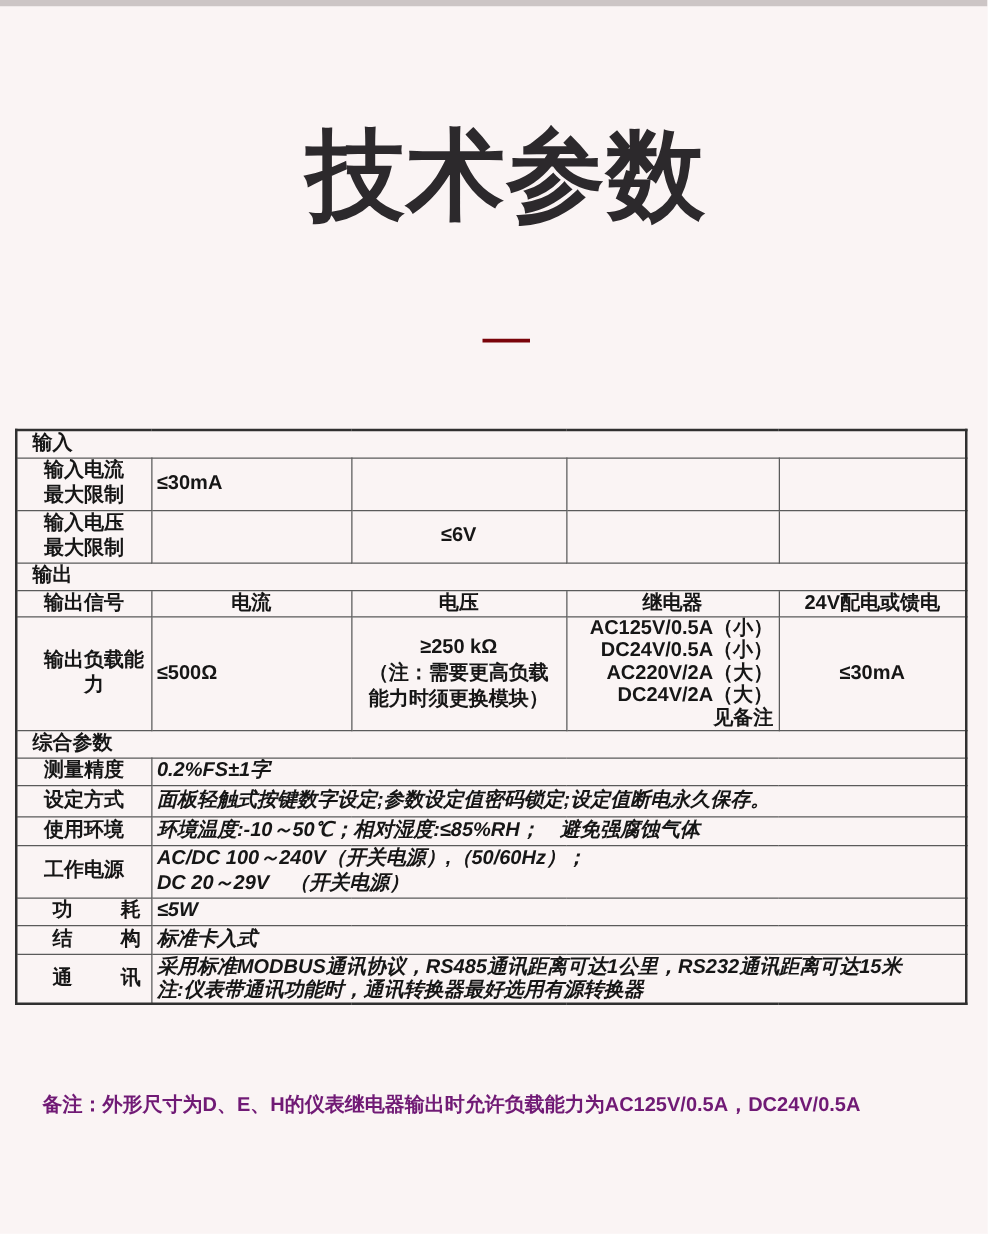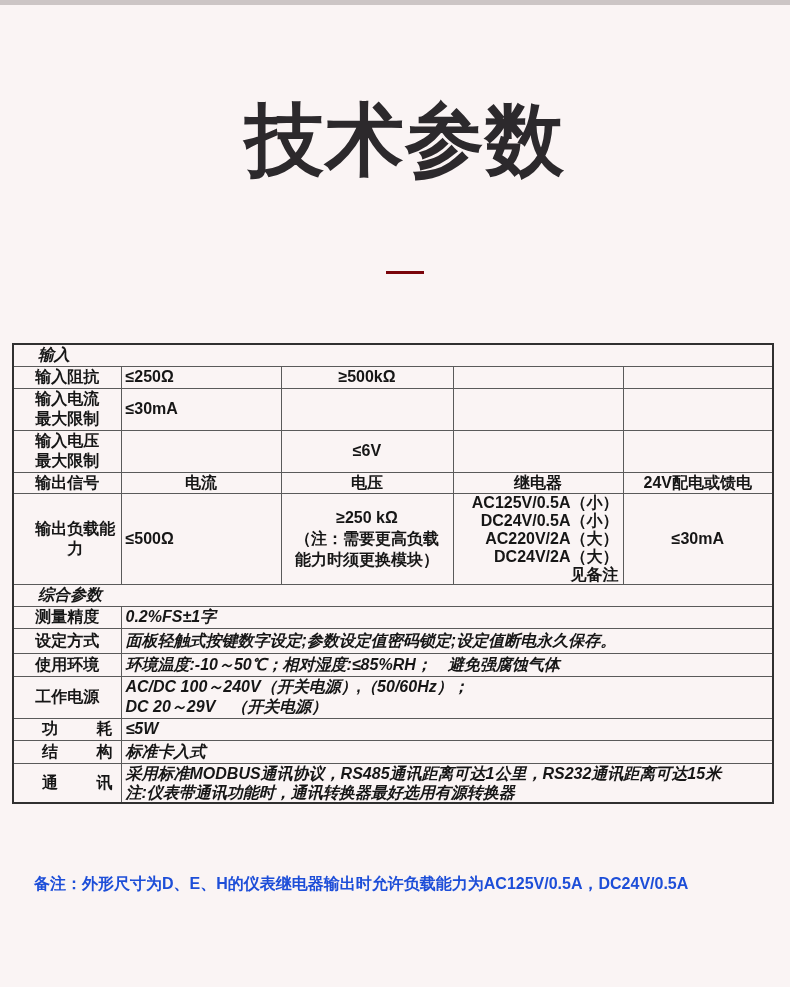--- a/index.html
+++ b/index.html
@@ -46,23 +46,22 @@
     border: 1px solid #5a5a5a;
     font-size: 16px;
     font-weight: 700;
     line-height: 1.25;
     padding: 0 4px;
     overflow: hidden;
     vertical-align: middle;
   }
   tr.sec td {
     text-align: left;
-    padding-left: 24px;
+    padding-left: 12px;
     height: 20px;
-    font-style: italic;
   }
   .lbl { text-align: center; }
   .hdr { text-align: center; }
   .top { vertical-align: top; padding-top: 2px; }
   .c2val { text-align: left; padding-left: 32px; }
   .c3c  { text-align: center; }
   .c4l  { text-align: right; padding-left: 22px; }
   .c5c  { text-align: center; }
   .gval { text-align: left; padding-left: 10px; font-style: italic; }
   .line { display: block; }
@@ -74,21 +73,21 @@
   .jlbl {
     display: flex;
     justify-content: space-between;
     margin: 0 4px 0 24px;
   }
   .foot-note {
     position: absolute;
     left: 34px; top: 874px;
     font-size: 16px;
     font-weight: 700;
-    color: #1d4ed8;
+    color: #701a75;
     white-space: nowrap;
   }
 </style>
 </head>
 <body>
 
 <div class="page">
 
   <div class="top-bar"></div>
 
@@ -102,27 +101,20 @@
         <col style="width:160px">
         <col style="width:172px">
         <col style="width:170px">
         <col style="width:150px">
     </colgroup>
 
     <tbody>
         <tr class="sec" style="height:22px">
       <td colspan="5">输入</td>
     </tr>
-    <tr style="height:22px">
-      <td class="lbl">输入阻抗</td>
-      <td class="c2val">≤250Ω</td>
-      <td class="c3c">≥500kΩ</td>
-      <td></td>
-      <td></td>
-    </tr>
     <tr style="height:42px">
       <td class="lbl lbl2">
         <span class="line">输入电流</span>
         <span class="line">最大限制</span>
       </td>
       <td class="c2val top">≤30mA</td>
       <td></td>
       <td></td>
       <td></td>
     </tr>
@@ -130,20 +122,23 @@
       <td class="lbl lbl2">
         <span class="line">输入电压</span>
         <span class="line">最大限制</span>
       </td>
       <td></td>
       <td class="c3c">≤6V</td>
       <td></td>
       <td></td>
     </tr>
 
+    <tr class="sec" style="height:22px">
+      <td colspan="5">输出</td>
+    </tr>
     <tr style="height:21px">
       <td class="lbl">输出信号</td>
       <td class="hdr">电流</td>
       <td class="hdr">电压</td>
       <td class="hdr">继电器</td>
       <td class="hdr">24V配电或馈电</td>
     </tr>
     <tr style="height:90px">
       <td class="lbl top" style="padding-left:16px;padding-right:0">输出负载能力</td>
       <td class="c2val top">≤500Ω</td>

